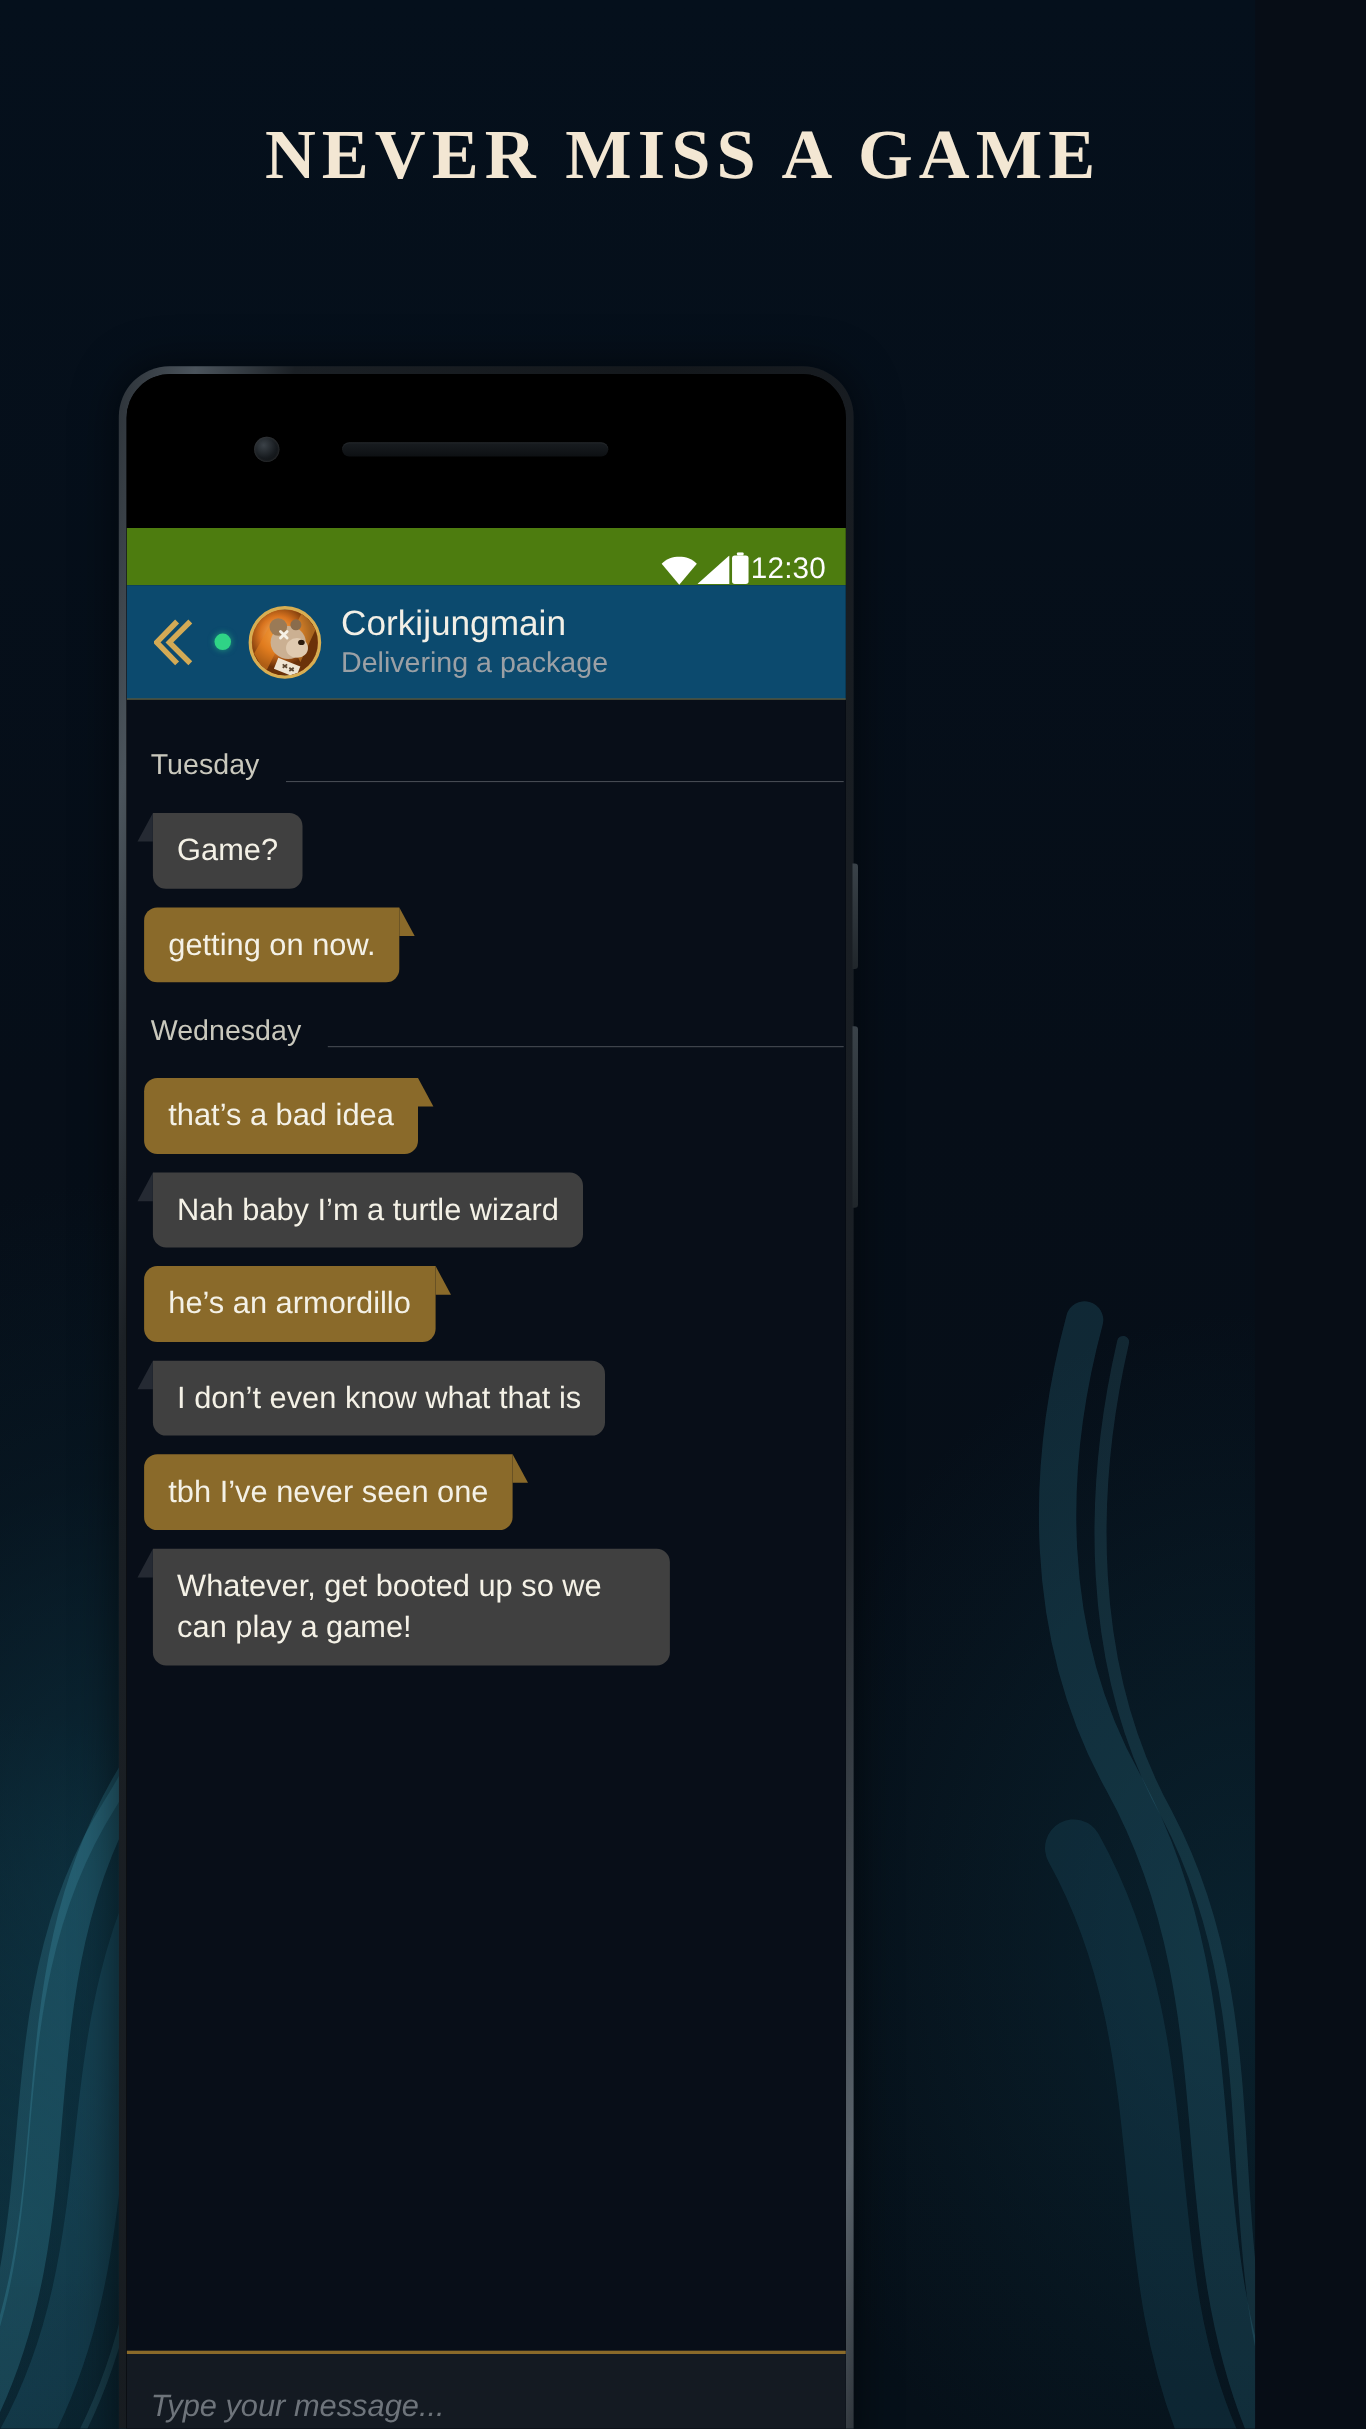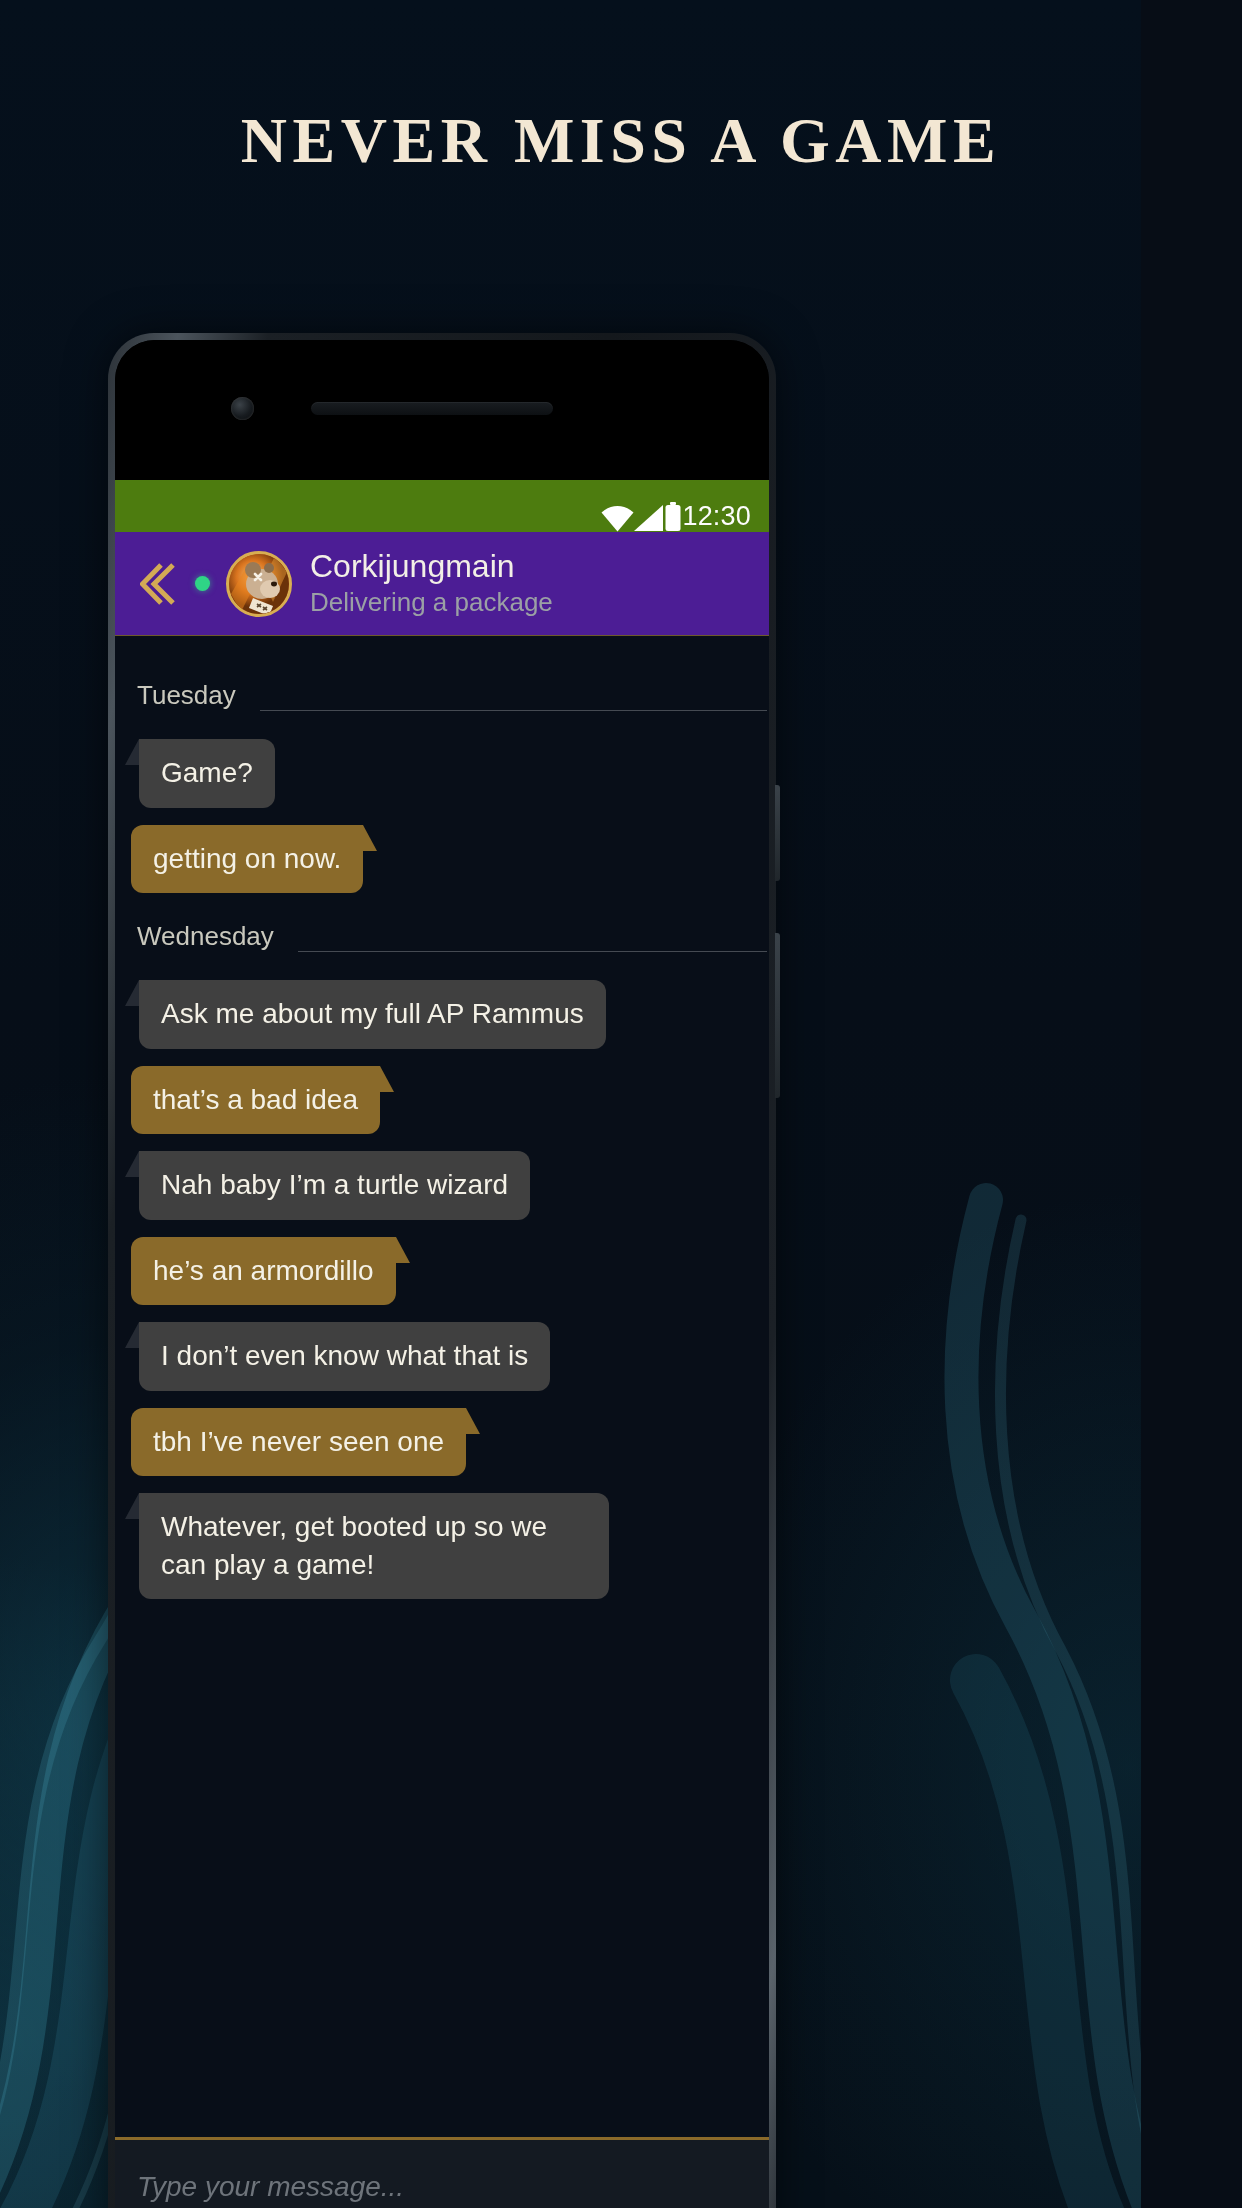--- a/index.html
+++ b/index.html
@@ -96,21 +96,21 @@
   }
   #status-bar .si { display: flex; align-items: center; }
   #status-time {
     color: #fdfdfd; font-size: 27px; letter-spacing: .2px;
     font-family: "Liberation Sans", sans-serif;
   }
 
   
   #chat-header {
     flex: 0 0 104px;
-    background: #4c1d95;
+    background: #0c4a6e;
     border-bottom: 1px solid #6e5a2c;
     display: flex; align-items: center;
     padding: 0 16px 0 22px;
   }
   #back-button {
     width: 52px; height: 52px;
     display: flex; align-items: center; justify-content: center;
     cursor: pointer; flex: 0 0 auto;
   }
   #online-dot {
@@ -319,23 +319,20 @@
             <div class="row in">
               <div class="bubble in">Game?</div>
             </div>
             <div class="row out">
               <div class="bubble out">getting on now.</div>
             </div>
             <div class="day-sep second">
               <span class="day-label">Wednesday</span>
               <span class="day-line"></span>
             </div>
-            <div class="row in">
-              <div class="bubble in">Ask me about my full AP Rammus</div>
-            </div>
             <div class="row out">
               <div class="bubble out">that’s a bad idea</div>
             </div>
             <div class="row in">
               <div class="bubble in">Nah baby I’m a turtle wizard</div>
             </div>
             <div class="row out">
               <div class="bubble out">he’s an armordillo</div>
             </div>
             <div class="row in">

